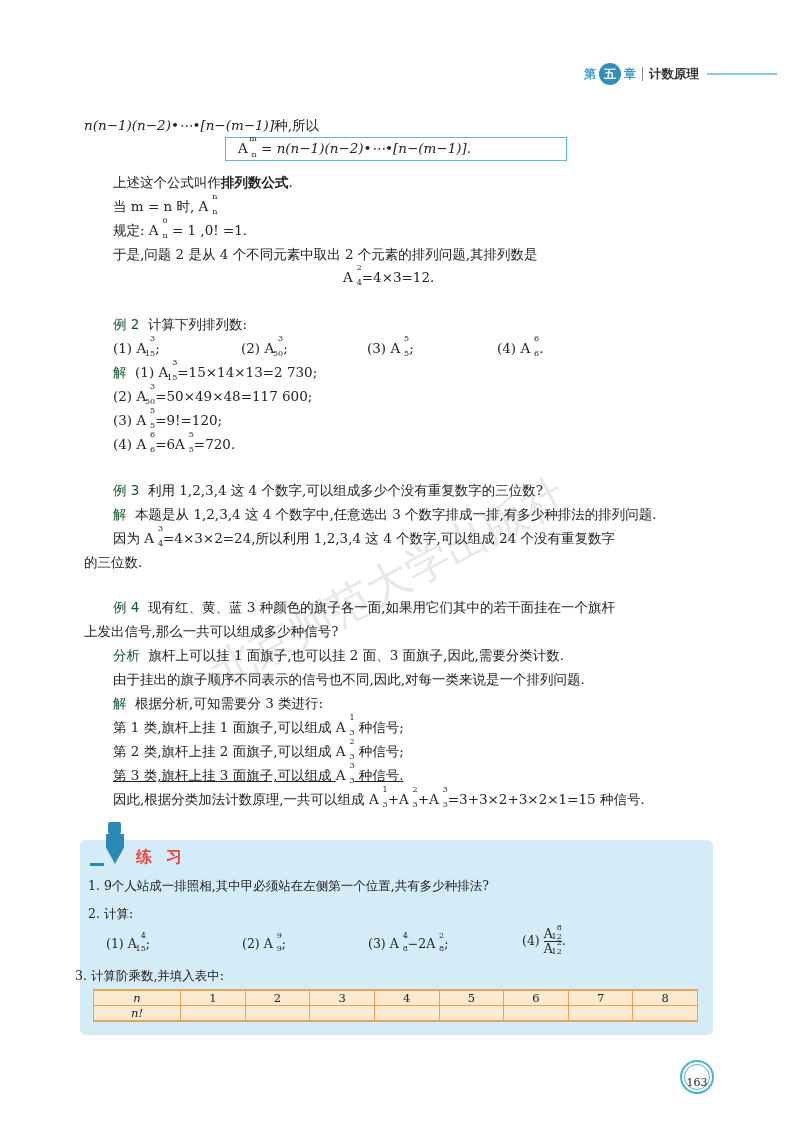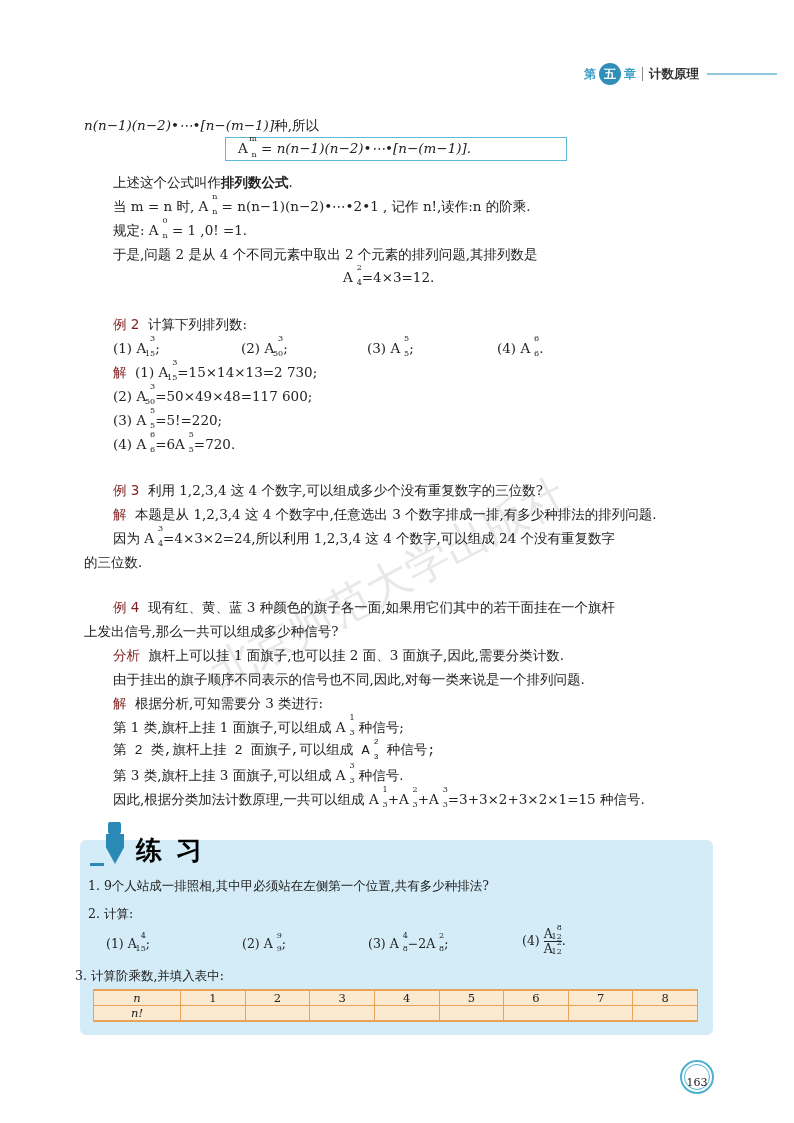--- a/index.html
+++ b/index.html
@@ -1,21 +1,21 @@
 <!DOCTYPE html>
 <html><head>
 <meta charset="utf-8">
 <style>
   html, body { margin: 0; padding: 0; }
   body {
     width: 794px; height: 1123px; background: #ffffff; position: relative; overflow: hidden;
     font-family: "DejaVu Serif", "Liberation Serif", serif; color: #222; font-size: 13.5px;
   }
   .line { position: absolute; white-space: nowrap; line-height: 20px; }
-  .blue { color: #7f1d1d; font-family: "DejaVu Sans", sans-serif; }
+  .blue { color: #14532d; font-family: "DejaVu Sans", sans-serif; }
   .bold { font-weight: bold; font-family: Liberation Serif, serif; }
   i.m { font-style: italic; }
   .A { display: inline-block; position: relative; padding-right: 9px; }
   .A .up { position: absolute; right: 0; top: -3px; font-size: 8px; line-height: 8px; }
   .A .dn { position: absolute; right: 0; bottom: 0px; font-size: 8px; line-height: 8px; }
 
   
   .hdr { position: absolute; top: 62px; left: 584px; height: 24px; display: flex; align-items: center; }
   .hdr .ch { color: #3a9ec4; font-family: "DejaVu Sans", sans-serif; font-size: 12px; font-weight: bold; }
   .hdr .num { width: 22px; height: 22px; border-radius: 50%; background: #2f8fb8; color: #fff;
@@ -31,21 +31,21 @@
   
   .panel { position: absolute; left: 80px; top: 840px; width: 633px; height: 195px;
     background: #d4ecf7; border-radius: 6px; }
   .panel-head { position: absolute; left: 88px; top: 820px; height: 50px; display: flex; align-items: flex-end; }
   .pen { position: relative; width: 40px; height: 50px; }
   .pen .nib { position: absolute; left: 18px; top: 14px; width: 18px; height: 30px; background: #2a8ab5;
     clip-path: polygon(0 0, 100% 0, 100% 45%, 50% 100%, 0 45%); }
   .pen .cap { position: absolute; left: 20px; top: 2px; width: 13px; height: 12px; background: #2a8ab5;
     border-radius: 2px; }
   .pen .base { position: absolute; left: 2px; top: 43px; width: 14px; height: 3px; background: #2a8ab5; }
-  .panel-title { font-family: Liberation Mono, monospace; font-weight: bold; color: #000000; font-size: 26px;
+  .panel-title { font-family: Liberation Mono, monospace; font-weight: bold; color: #ef4444; font-size: 16px;
     letter-spacing: 14px; margin-left: 8px; margin-bottom: 2px; }
   .pline { position: absolute; white-space: nowrap; line-height: 18px; font-size: 12.5px; }
 
   table.fac { position: absolute; left: 93px; top: 989px; width: 605px; border-collapse: collapse;
     background: #fbe9d0; font-size: 11.5px; }
   table.fac td { border: 1px solid #e8a358; height: 14px; text-align: center; padding: 0; line-height: 14px; }
   table.fac tr:first-child td { border-top: 2px solid #e8a358; }
   table.fac tr:last-child td { border-bottom: 2px solid #e8a358; }
   table.fac td.c0 { width: 86px; font-style: italic; }
 
@@ -75,21 +75,21 @@
 <div class="line" style="left:84px; top:115px;">
   <i class="m">n(n−1)(n−2)•⋯•[n−(m−1)]</i><span>种,所以</span>
 </div>
 <div class="formula-box">
   <span class="A">A<span class="up">m</span><span class="dn">n</span></span><i class="m"> = n(n−1)(n−2)•⋯•[n−(m−1)].</i>
 </div>
 <div class="line" style="left:113px; top:172px;">
   <span>上述这个公式叫作</span><span class="bold">排列数公式</span><span>.</span>
 </div>
 <div class="line" style="left:113px; top:196px;">
-  <span>当 m = n 时, </span><span class="A">A<span class="up">n</span><span class="dn">n</span></span><span> = n(n−1)(n−2)•⋯•2•1 , 记作 n!,读作:n 的阶乘.</span>
+  <span>当 m = n 时, </span><span class="A">A<span class="up">n</span><span class="dn">n</span></span>
 </div>
 <div class="line" style="left:113px; top:220px;">
   <span>规定: </span><span class="A">A<span class="up">0</span><span class="dn">n</span></span><span> = 1 ,0! =1.</span>
 </div>
 <div class="line" style="left:113px; top:244px;">于是,问题 2 是从 4 个不同元素中取出 2 个元素的排列问题,其排列数是</div>
 <div class="line" style="left:343px; top:267px;">
   <span class="A">A<span class="up">2</span><span class="dn">4</span></span><span>=4×3=12.</span>
 </div>
 
 <div class="line" style="left:113px; top:314px;">
@@ -101,21 +101,21 @@
   <span style="position:absolute; left:254px;"><span>(3)</span> <span class="A">A<span class="up">5</span><span class="dn">5</span></span><span>;</span></span>
   <span style="position:absolute; left:384px;"><span>(4)</span> <span class="A">A<span class="up">6</span><span class="dn">6</span></span><span>.</span></span>
 </div>
 <div class="line" style="left:113px; top:362px;">
   <span class="blue">解</span>&nbsp;&nbsp;(1) <span class="A">A<span class="up">3</span><span class="dn">15</span></span><span>=15×14×13=2 730;</span>
 </div>
 <div class="line" style="left:113px; top:386px;">
   (2) <span class="A">A<span class="up">3</span><span class="dn">50</span></span><span>=50×49×48=117 600;</span>
 </div>
 <div class="line" style="left:113px; top:410px;">
-  (3) <span class="A">A<span class="up">5</span><span class="dn">5</span></span><span>=5!=220;</span>
+  (3) <span class="A">A<span class="up">5</span><span class="dn">5</span></span><span>=9!=120;</span>
 </div>
 <div class="line" style="left:113px; top:434px;">
   (4) <span class="A">A<span class="up">6</span><span class="dn">6</span></span>=6<span class="A">A<span class="up">5</span><span class="dn">5</span></span>=720.
 </div>
 
 <div class="line" style="left:113px; top:480px;">
   <span class="blue">例 3</span>&nbsp;&nbsp;<span>利用 1,2,3,4 这 4 个数字,可以组成多少个没有重复数字的三位数?</span>
 </div>
 <div class="line" style="left:113px; top:504px;">
   <span class="blue">解</span>&nbsp;&nbsp;<span>本题是从 1,2,3,4 这 4 个数字中,任意选出 3 个数字排成一排,有多少种排法的排列问题.</span>
@@ -132,24 +132,24 @@
 <div class="line" style="left:113px; top:645px;">
   <span class="blue">分析</span>&nbsp;&nbsp;<span>旗杆上可以挂 1 面旗子,也可以挂 2 面、3 面旗子,因此,需要分类计数.</span>
 </div>
 <div class="line" style="left:113px; top:669px;">由于挂出的旗子顺序不同表示的信号也不同,因此,对每一类来说是一个排列问题.</div>
 <div class="line" style="left:113px; top:693px;">
   <span class="blue">解</span>&nbsp;&nbsp;<span>根据分析,可知需要分 3 类进行:</span>
 </div>
 <div class="line" style="left:113px; top:717px;">
   <span>第 1 类,旗杆上挂 1 面旗子,可以组成 </span><span class="A">A<span class="up">1</span><span class="dn">3</span></span><span> 种信号;</span>
 </div>
-<div class="line" style="left:113px; top:741px;font-family:Liberation Mono, monospace;">
+<div class="line" style="left:113px; top:741px;">
   <span>第 2 类,旗杆上挂 2 面旗子,可以组成 </span><span class="A">A<span class="up">2</span><span class="dn">3</span></span><span> 种信号;</span>
 </div>
-<div class="line" style="left:113px; top:765px;">
+<div class="line" style="left:113px; top:765px;text-decoration:underline;">
   <span>第 3 类,旗杆上挂 3 面旗子,可以组成 </span><span class="A">A<span class="up">3</span><span class="dn">3</span></span><span> 种信号.</span>
 </div>
 <div class="line" style="left:113px; top:789px;">
   <span>因此,根据分类加法计数原理,一共可以组成 </span><span class="A">A<span class="up">1</span><span class="dn">3</span></span>+<span class="A">A<span class="up">2</span><span class="dn">3</span></span>+<span class="A">A<span class="up">3</span><span class="dn">3</span></span><span>=3+3×2+3×2×1=15 种信号.</span>
 </div>
 
 <div class="panel"></div>
 <div class="panel-head">
   <div class="pen">
     <div class="cap"></div>

